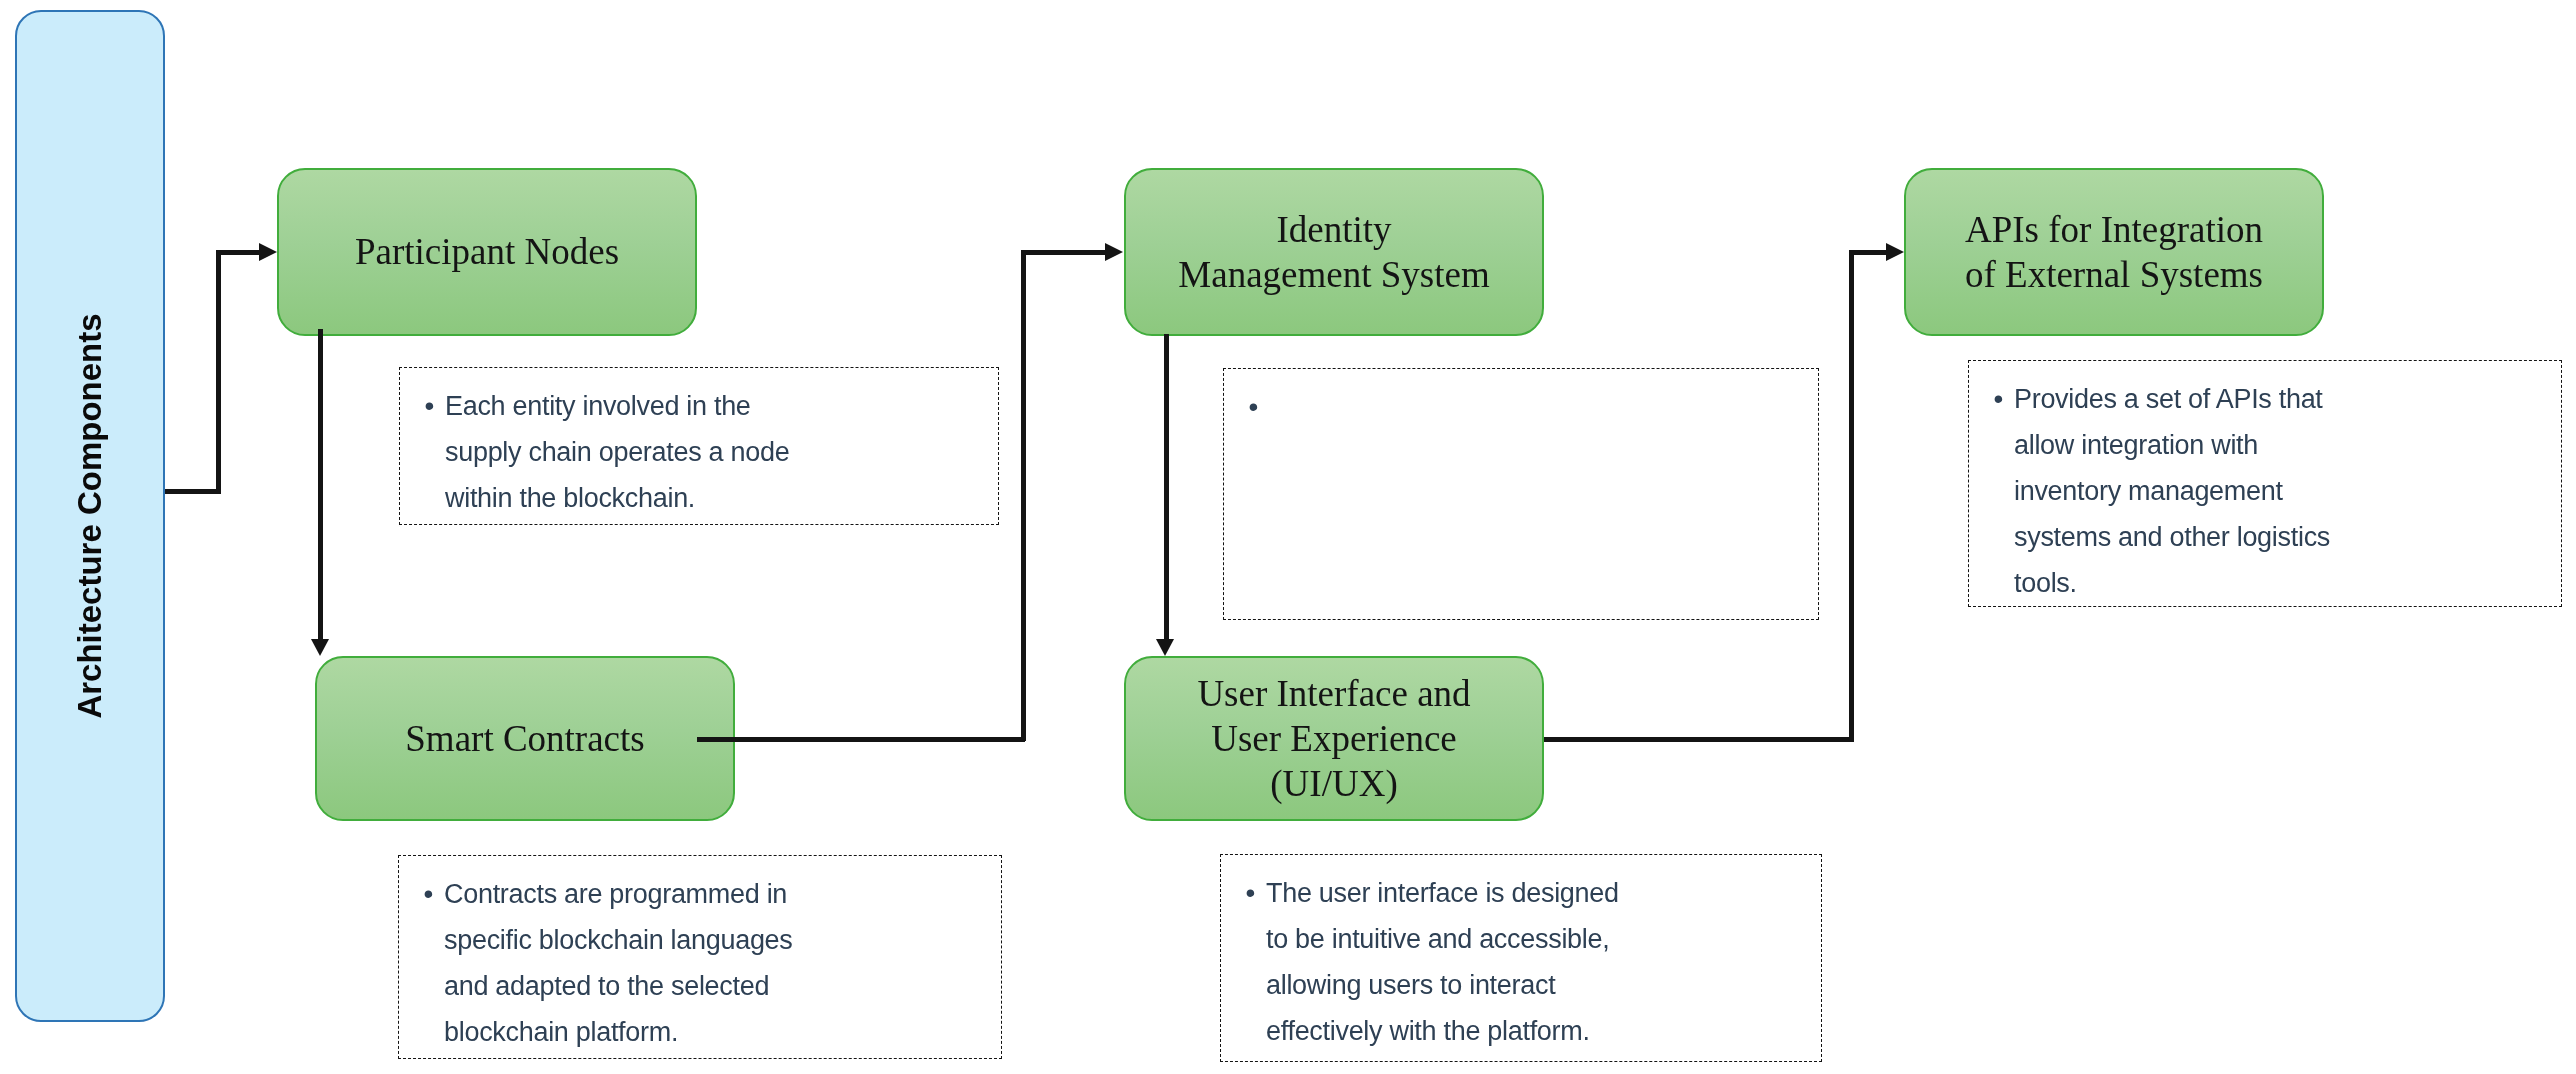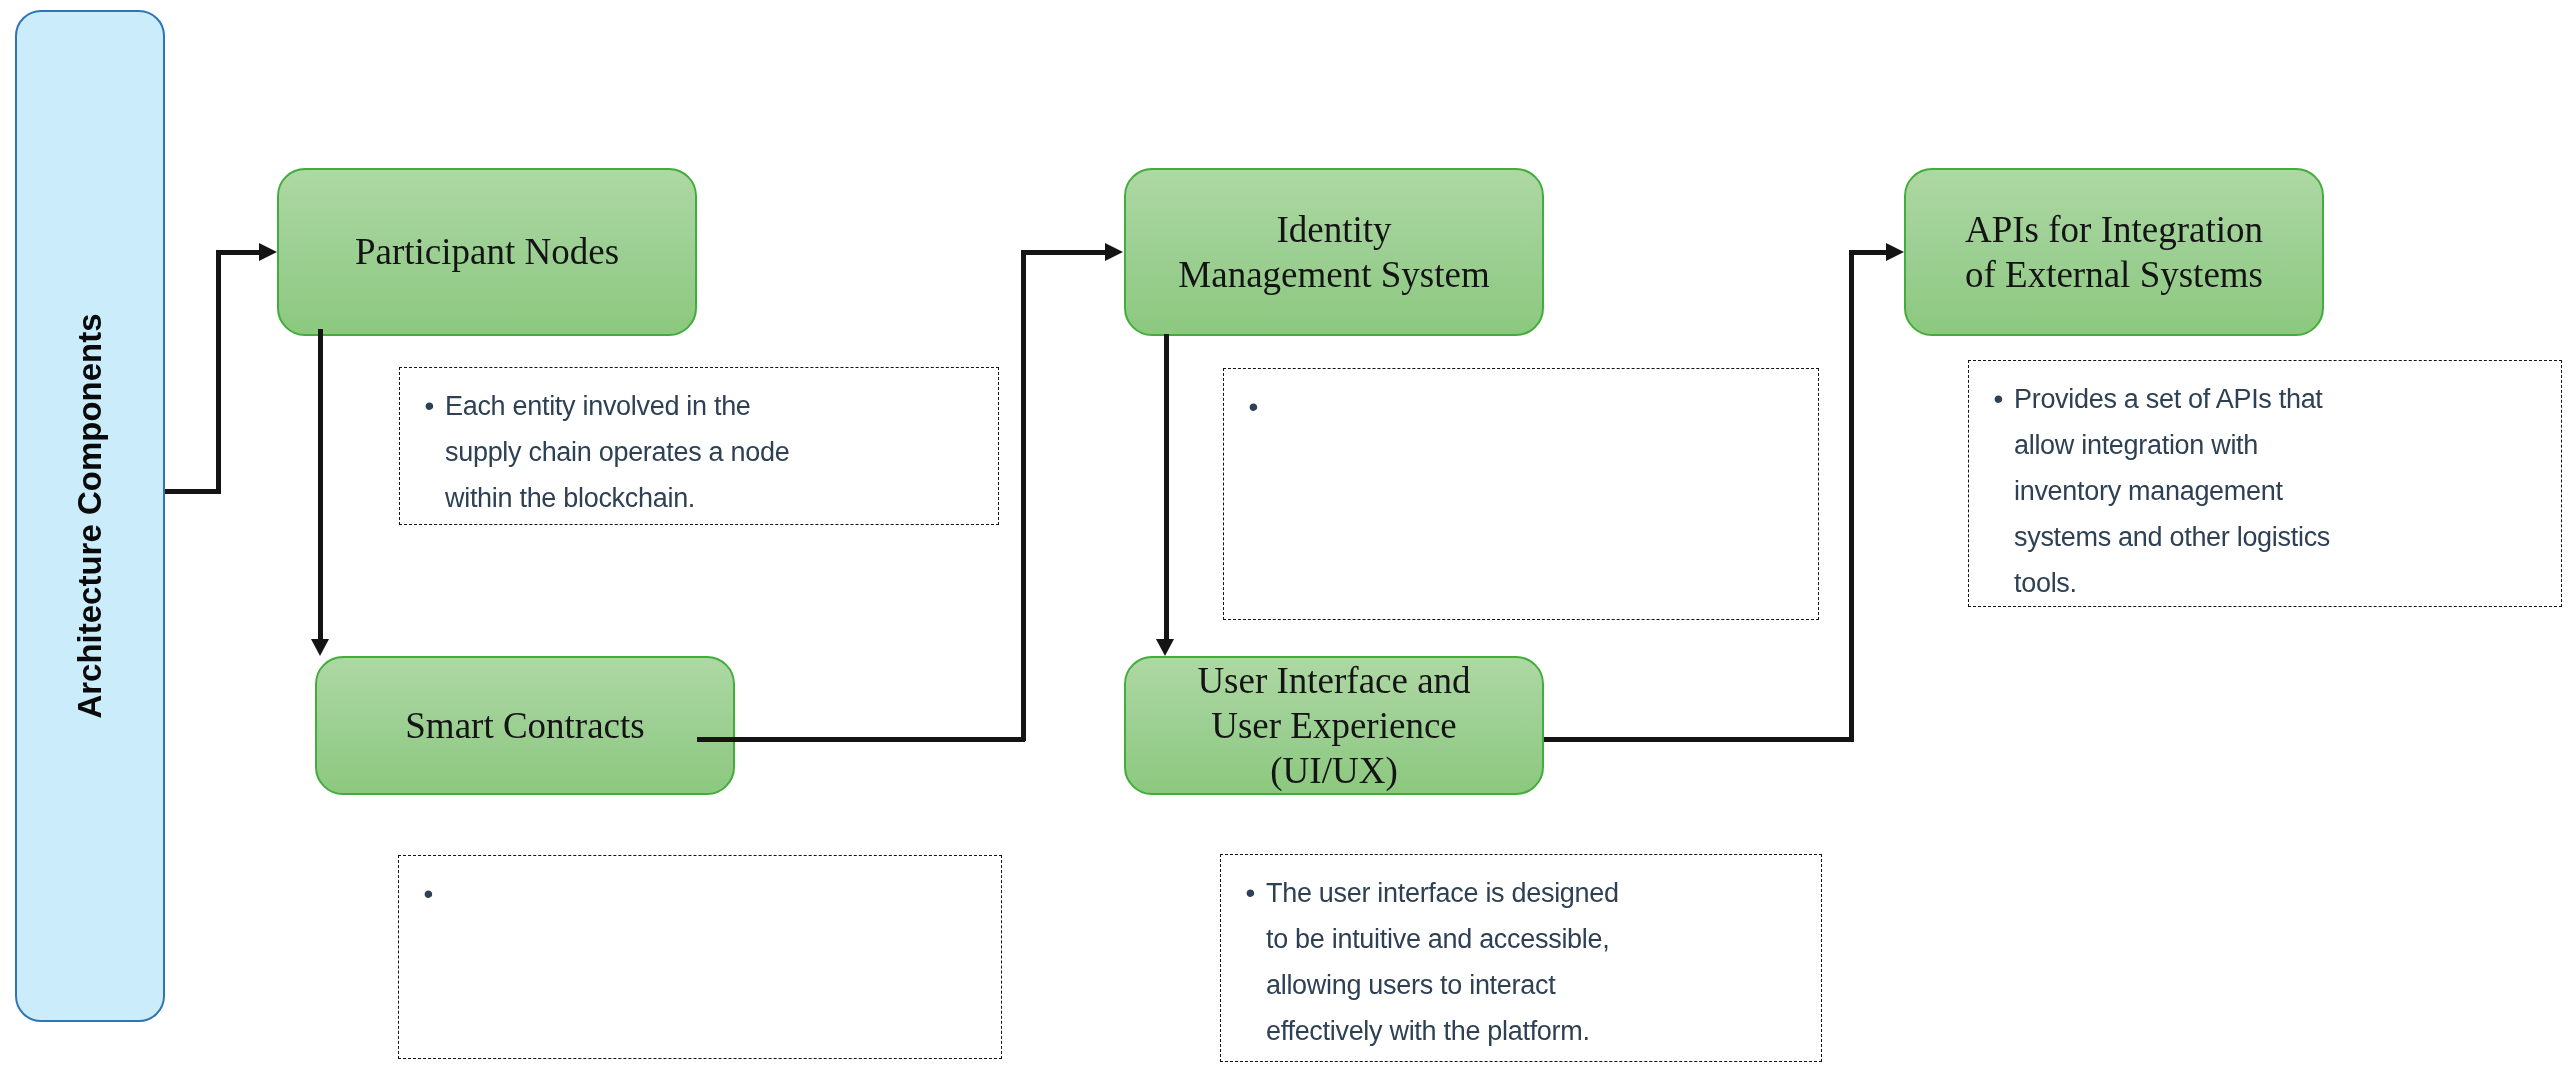--- a/index.html
+++ b/index.html
@@ -31,21 +31,21 @@
     box-sizing:border-box;
     display:flex;align-items:center;justify-content:center;
     text-align:center;
   }
   .node-title{
     font-family:"Liberation Serif","DejaVu Serif",serif;
     font-size:37px;line-height:1.22;color:#141414;
     white-space:pre-line;
   }
   .row-top{top:168px;height:168px;}
-  .row-bottom{top:656px;height:139px;}
+  .row-bottom{top:656px;height:165px;}
   
   .note{
     position:absolute;background:#ffffff;
     border:1.9px dashed #141414;
     box-sizing:border-box;
     display:flex;align-items:flex-start;
     padding:15.4px 13px 0 14px;
   }
   .bullet{
     width:31px;flex:0 0 31px;
@@ -111,20 +111,24 @@
   <div class="note" style="left:1968px;top:360px;width:594px;height:247px;">
     <span class="bullet">•</span>
     <span class="note-text">Provides a set of APIs that
 allow integration with
 inventory management
 systems and other logistics
 tools.</span>
   </div>
   <div class="note" style="left:398px;top:855px;width:604px;height:204px;">
     <span class="bullet">•</span>
+    <span class="note-text">Contracts are programmed in
+specific blockchain languages
+and adapted to the selected
+blockchain platform.</span>
   </div>
   <div class="note" style="left:1220px;top:854px;width:602px;height:208px;">
     <span class="bullet">•</span>
     <span class="note-text">The user interface is designed
 to be intuitive and accessible,
 allowing users to interact
 effectively with the platform.</span>
   </div>
 
   <div class="seg" style="left:165px;top:489px;width:56px;height:4.5px;"></div>

